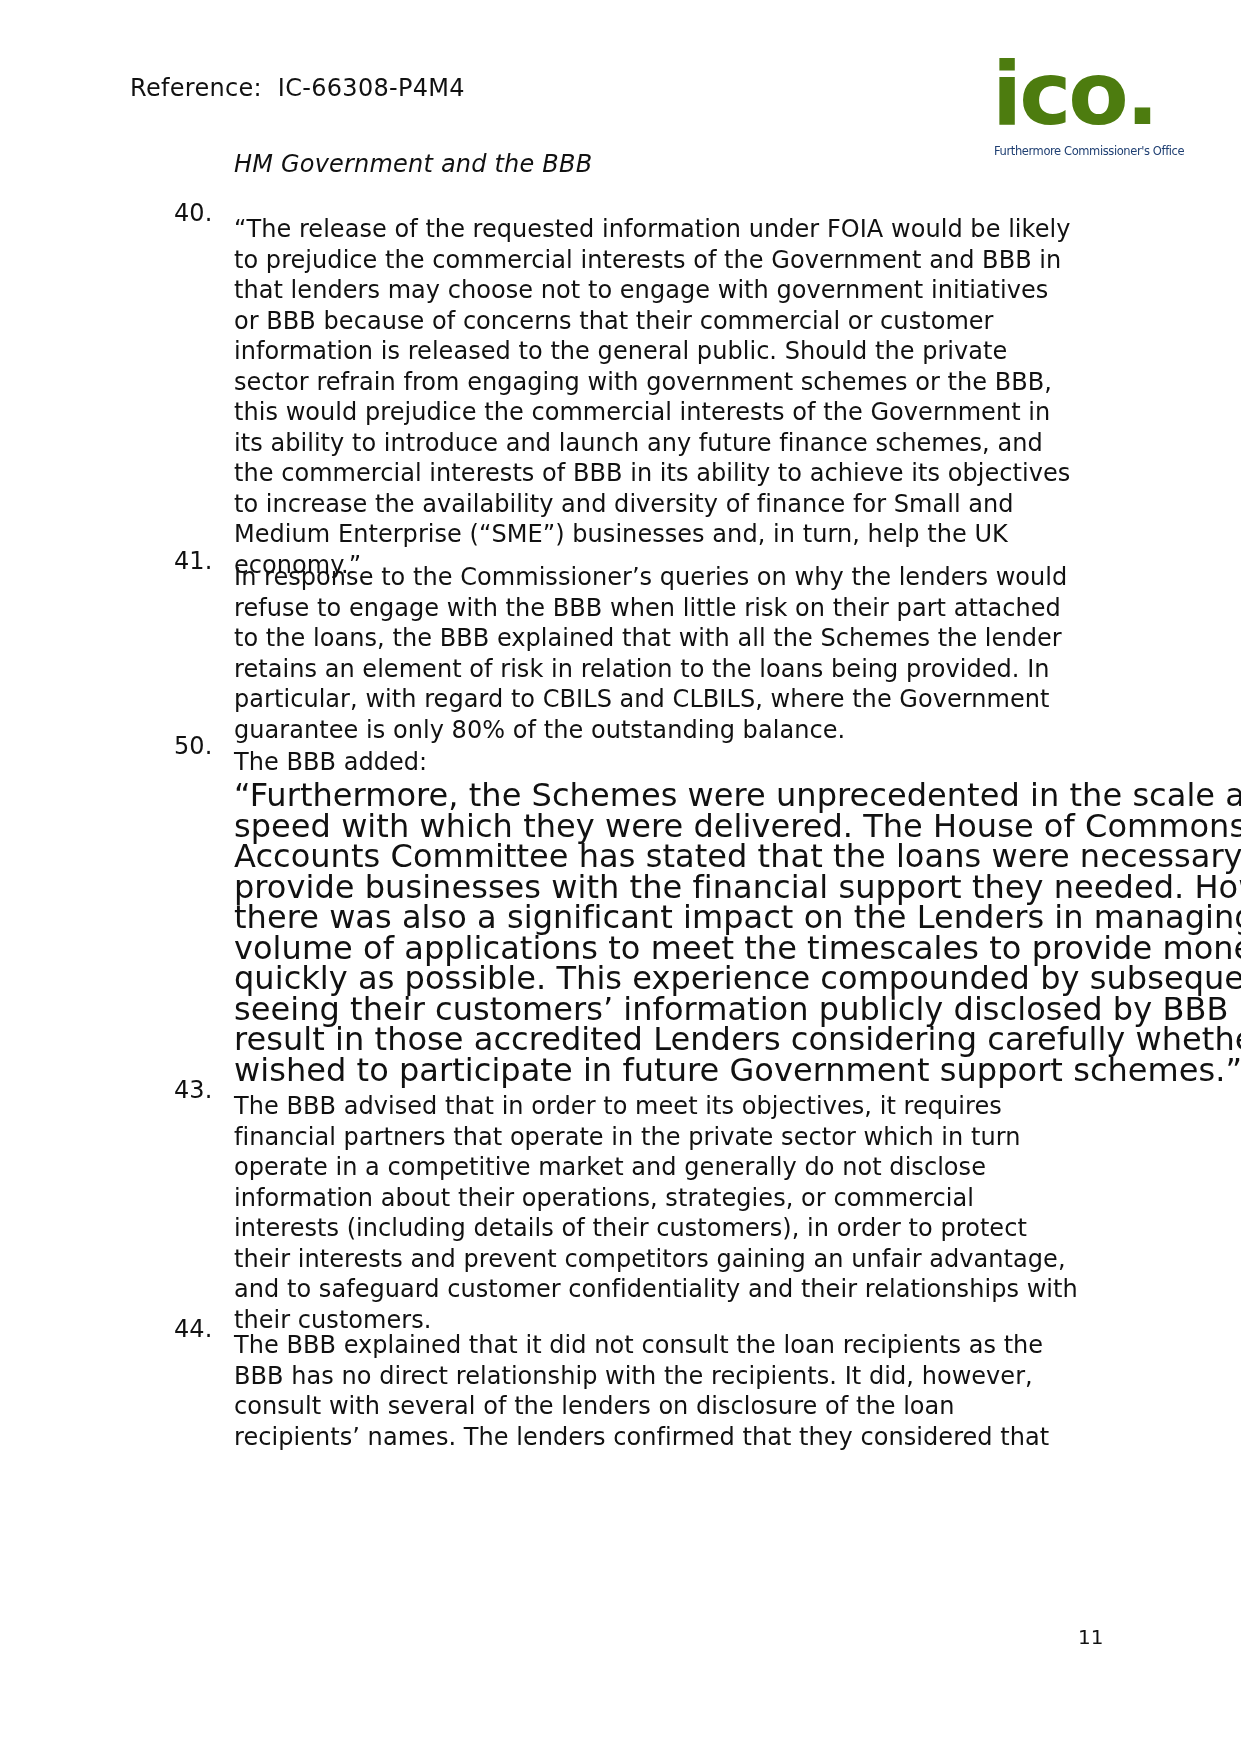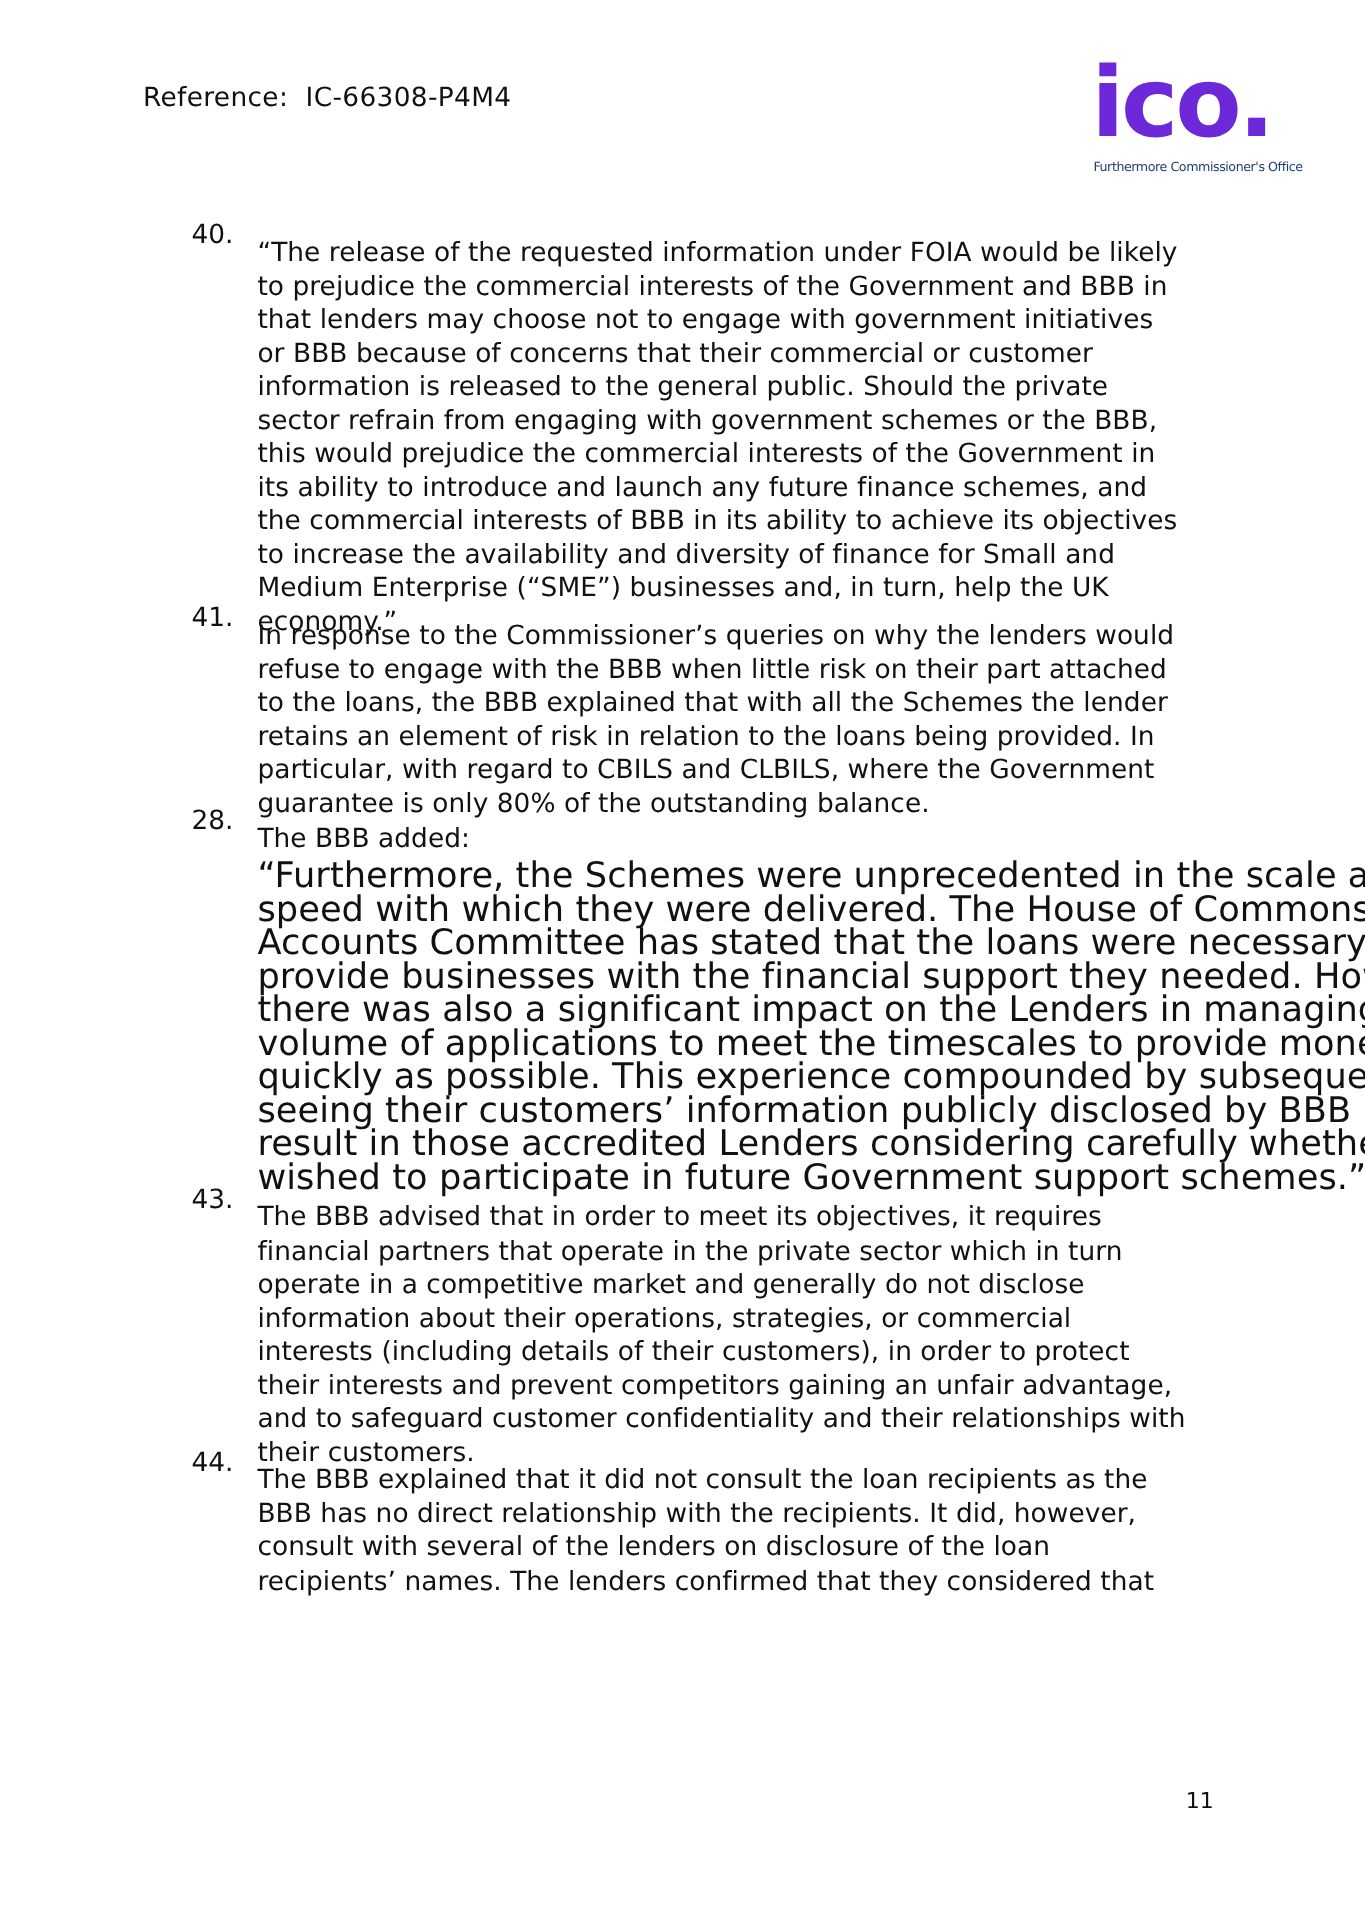--- a/index.html
+++ b/index.html
@@ -36,21 +36,21 @@
       height: 120px;
     }
     .logo-word {
       position: absolute;
       left: 2px;
       top: 0px;
       font-family: "DejaVu Sans", sans-serif;
       font-weight: bold;
       font-size: 88px;
       line-height: 100px;
-      color: #6d28d9;
+      color: #4d7c0f;
       letter-spacing: -3px;
     }
     .logo-sub {
       position: absolute;
       left: 4px;
       top: 100px;
       font-size: 11.5px;
       color: #1f3f72;
       white-space: nowrap;
       letter-spacing: -0.4px;
@@ -103,20 +103,21 @@
 
 <div class="page">
 
   <div class="reference">Reference:  IC-66308-P4M4</div>
 
   <div class="logo">
     <div class="logo-word">ico.</div>
     <div class="logo-sub">Furthermore Commissioner's Office</div>
   </div>
 
+  <div class="section-heading">HM Government and the BBB</div>
 
   <div class="para" style="top:198px;">
     <span class="num">40.</span>
     <span class="body">“The release of the requested information under FOIA would be likely
 to prejudice the commercial interests of the Government and BBB in
 that lenders may choose not to engage with government initiatives
 or BBB because of concerns that their commercial or customer
 information is released to the general public. Should the private
 sector refrain from engaging with government schemes or the BBB,
 this would prejudice the commercial interests of the Government in
@@ -131,21 +132,21 @@
     <span class="num">41.</span>
     <span class="body">In response to the Commissioner’s queries on why the lenders would
 refuse to engage with the BBB when little risk on their part attached
 to the loans, the BBB explained that with all the Schemes the lender
 retains an element of risk in relation to the loans being provided. In
 particular, with regard to CBILS and CLBILS, where the Government
 guarantee is only 80% of the outstanding balance.</span>
   </div>
 
   <div class="para" style="top:731px;">
-    <span class="num">28.</span>
+    <span class="num">50.</span>
     <span class="body">The BBB added:</span>
   </div>
 
   <div class="quote" style="top:780px;">“Furthermore, the Schemes were unprecedented in the scale and
 speed with which they were delivered. The House of Commons Public
 Accounts Committee has stated that the loans were necessary to
 provide businesses with the financial support they needed. However,
 there was also a significant impact on the Lenders in managing the
 volume of applications to meet the timescales to provide money as
 quickly as possible. This experience compounded by subsequently

